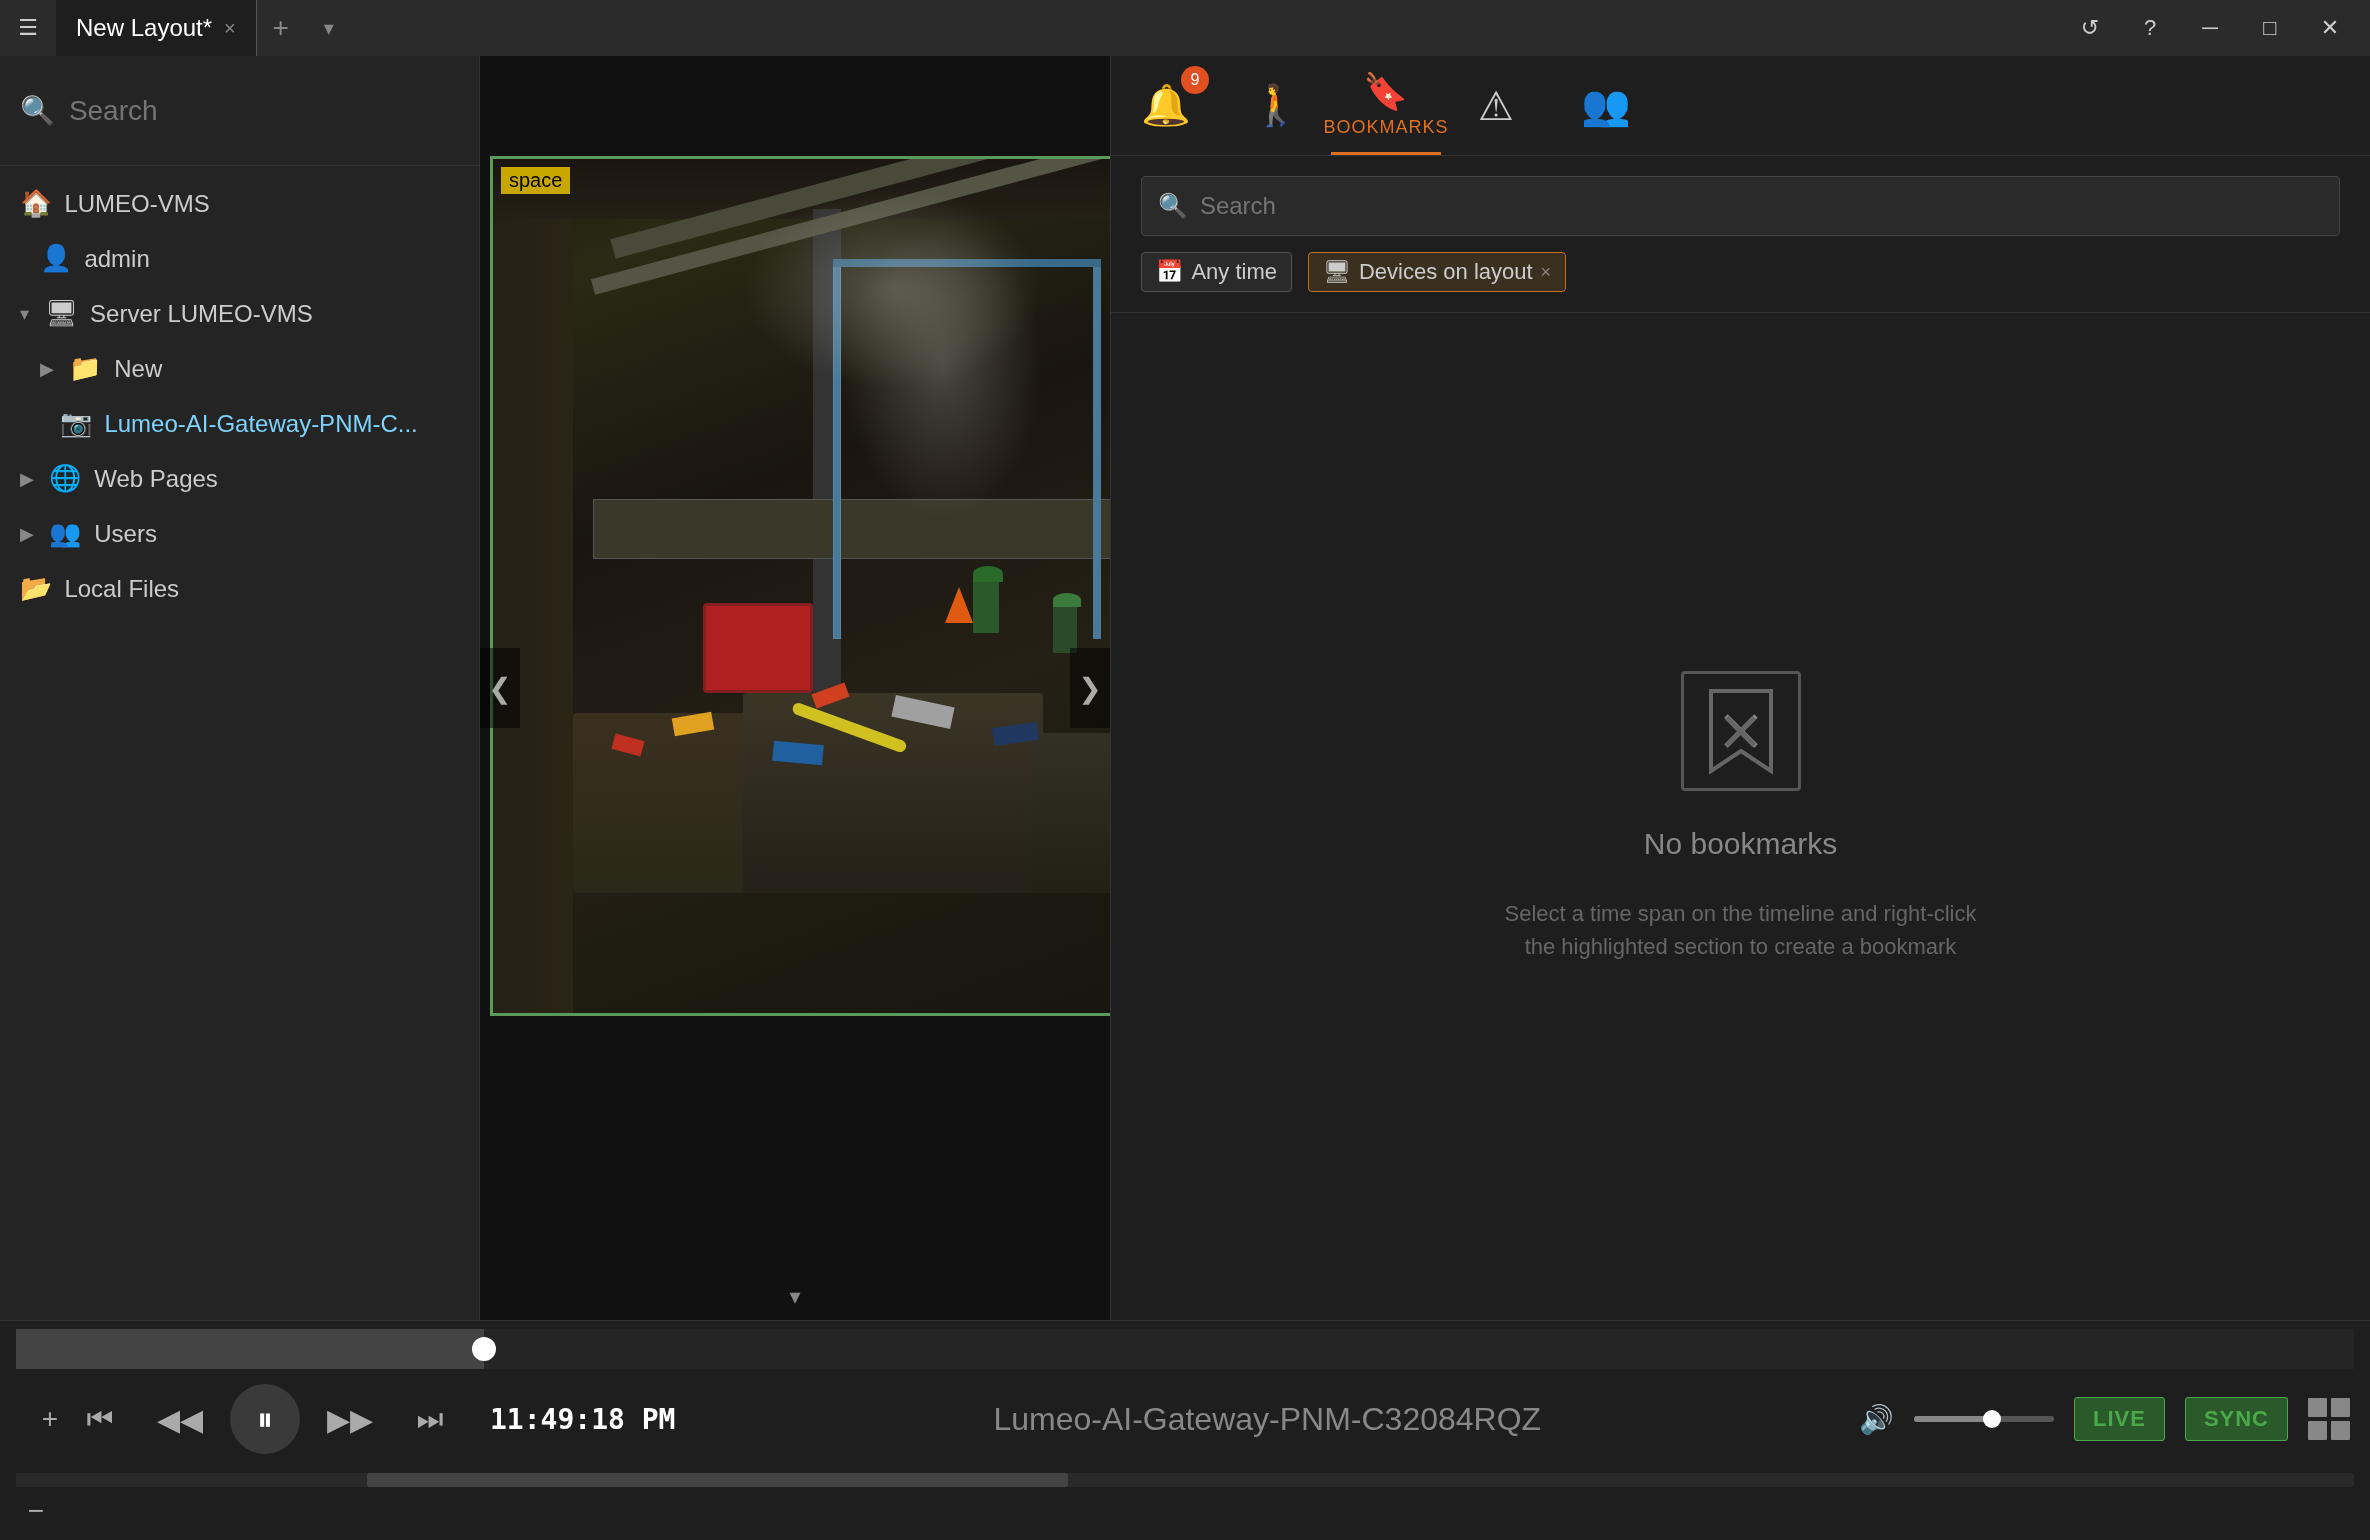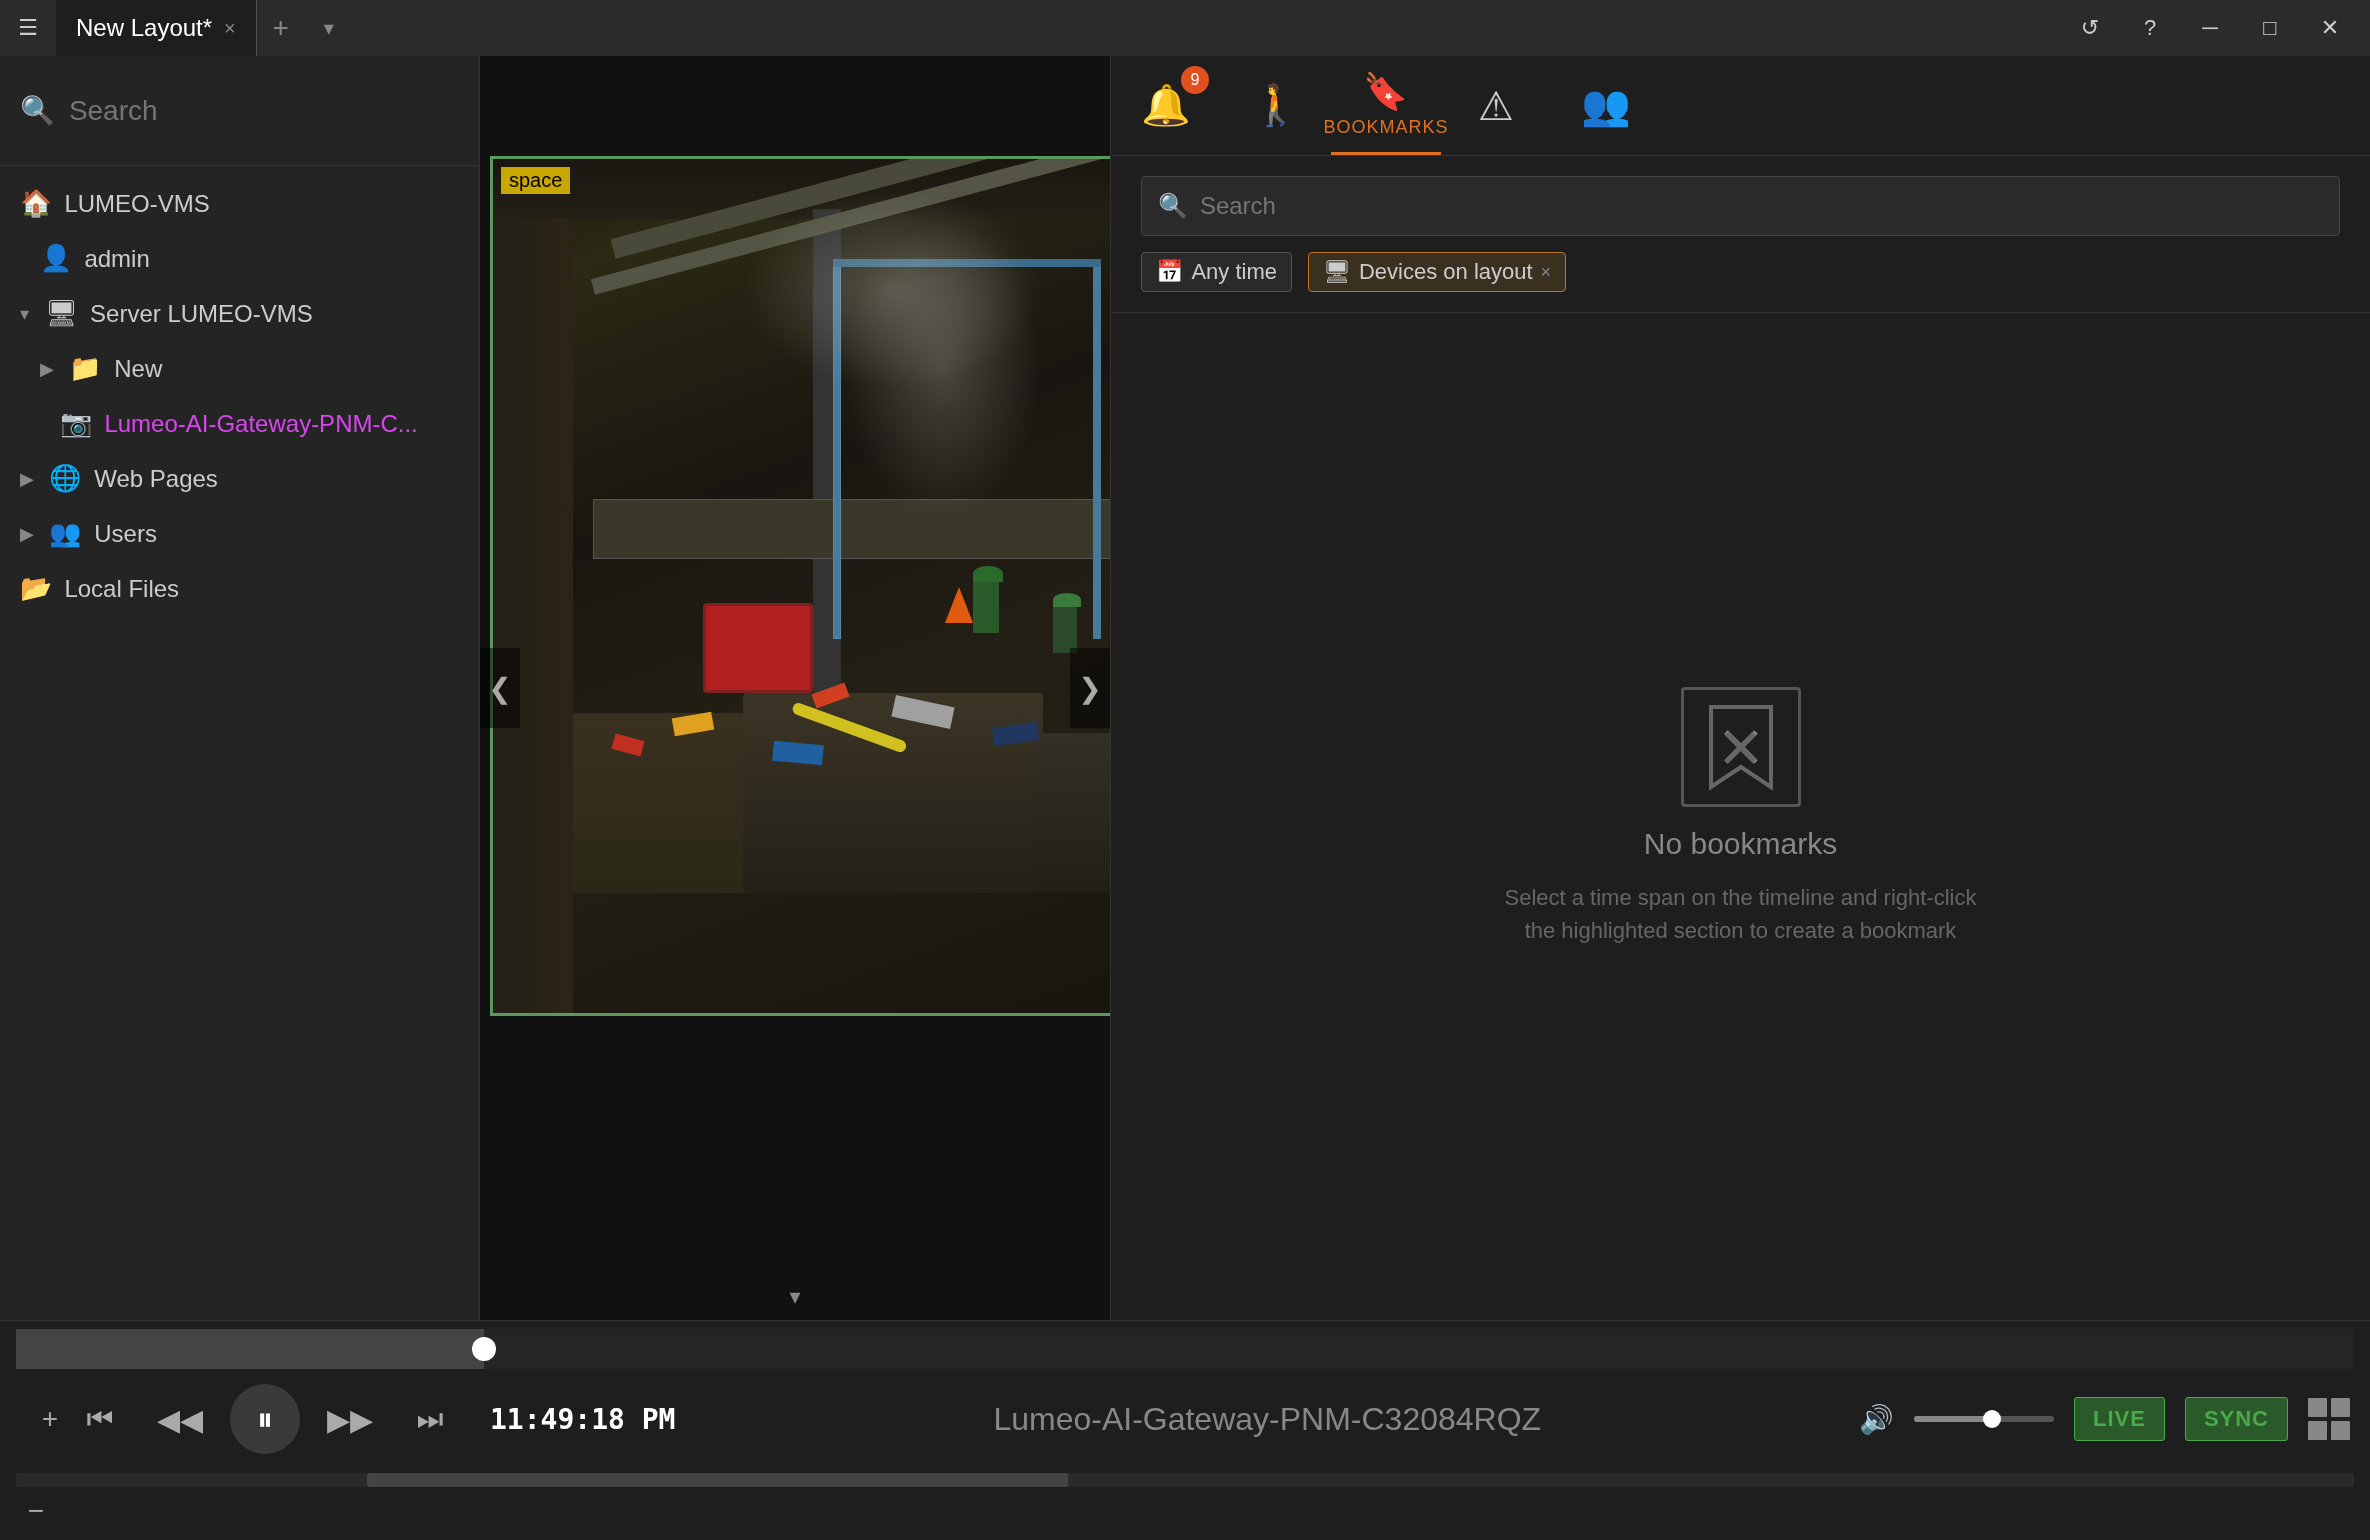--- a/index.html
+++ b/index.html
@@ -340,21 +340,21 @@
     .filter-chip-icon { font-size: 22px; }
     .filter-chip-close { font-size: 18px; color: #888; cursor: pointer; }
 
     
     .no-bookmarks {
       flex: 1;
       display: flex;
       flex-direction: column;
       align-items: center;
       justify-content: center;
-      gap: 20px;
+      gap: 36px;
       color: #666;
     }
     .no-bookmarks-icon {
       width: 120px;
       height: 120px;
       border: 3px solid #555;
       border-radius: 4px;
       display: flex;
       align-items: center;
       justify-content: center;
@@ -613,21 +613,21 @@
       </div>
 
       <div class="tree-item tree-indent1">
         <span class="tree-item-arrow">▶</span>
         <span class="tree-item-icon">📁</span>
         <span>New</span>
       </div>
 
       <div class="tree-item tree-indent2 active">
         <span class="tree-item-icon" style="color:#e07020">📷</span>
-        <span style="color:#d946ef">Lumeo-AI-Gateway-PNM-C...</span>
+        <span style="color:#7dd3fc">Lumeo-AI-Gateway-PNM-C...</span>
       </div>
 
       <div class="tree-item">
         <span class="tree-item-arrow">▶</span>
         <span class="tree-item-icon">🌐</span>
         <span>Web Pages</span>
       </div>
 
       <div class="tree-item">
         <span class="tree-item-arrow">▶</span>

